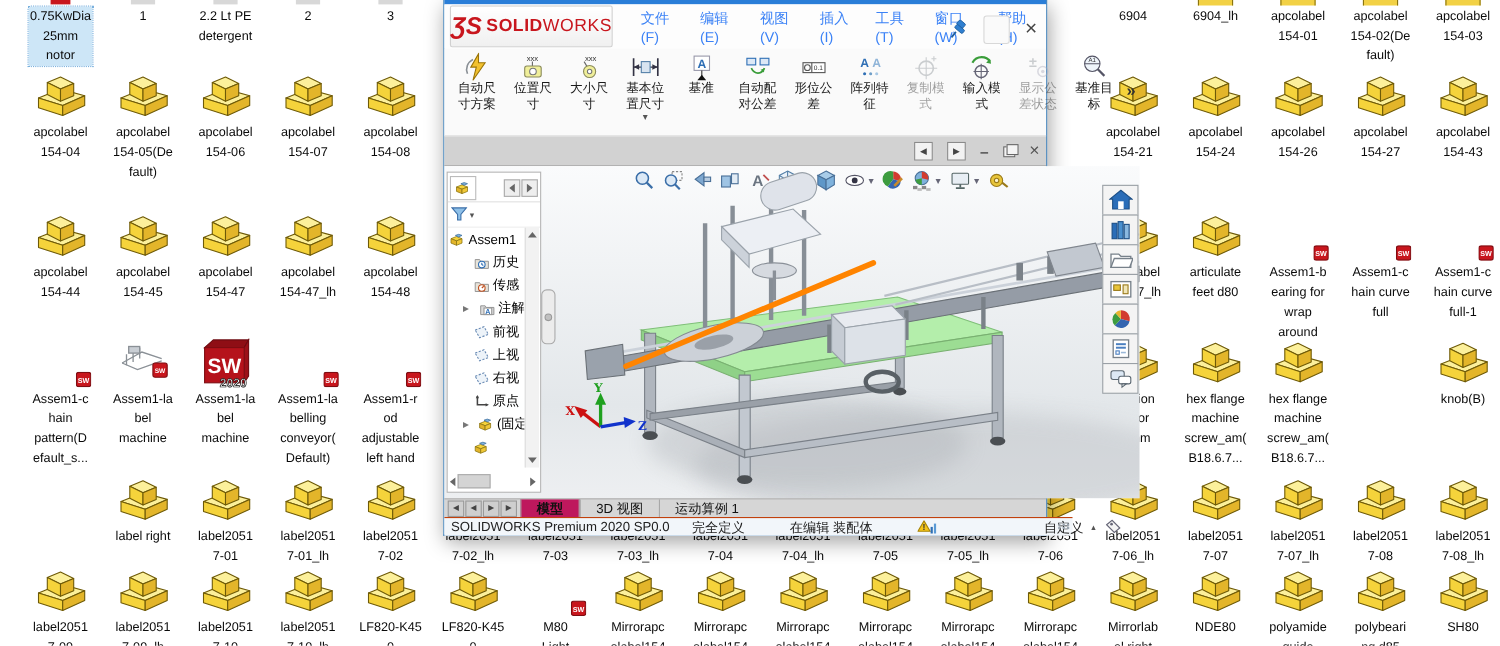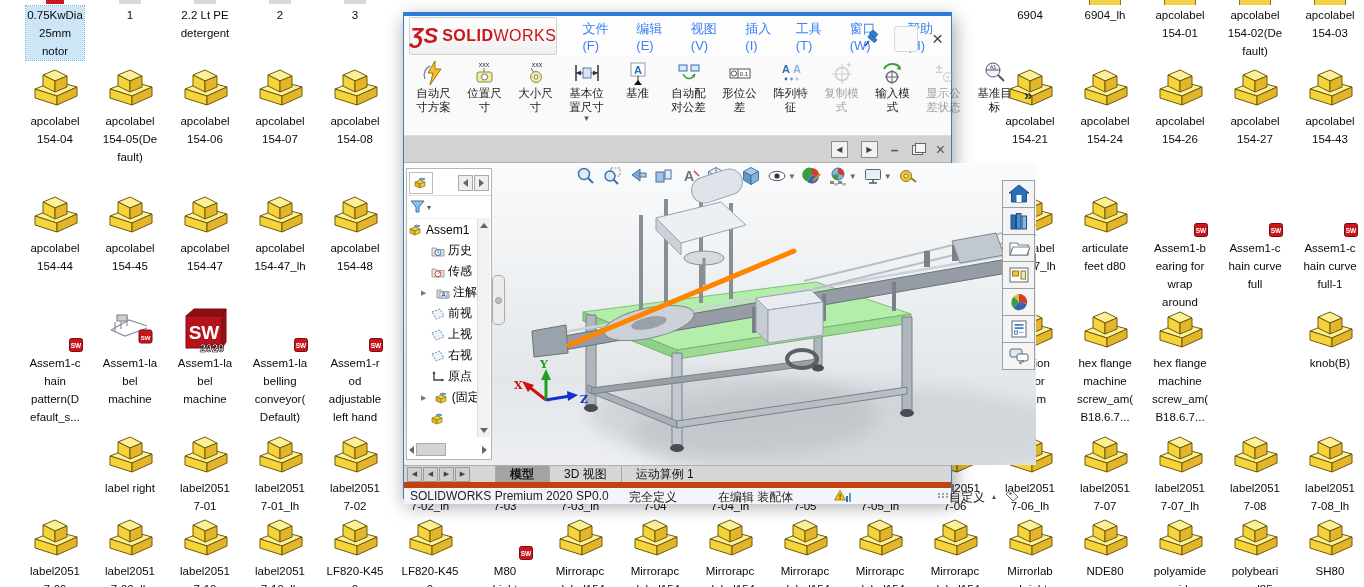--- a/index.html
+++ b/index.html
@@ -13,21 +13,21 @@
   .cell.selected .cell-label{background:#cde6f7;outline:1px dotted #7ab0dd;}
   .sliver{width:30px;height:46px;margin-top:2px;}
   .sliver.sw{background:#c8161d;width:18px;}
   .sliver.gray{background:#d8d8d8;width:22px;}
   .sliver.part{background:#f2d145;border:1px solid #8a7410;border-bottom:none;}
   .icon-part{margin-top:4px;}
   .icon-sw-sm{margin:34px 0 0 42px;}
   .icon-thumb{margin-top:6px;}
   .icon-sw2020{margin-top:2px;}
   
-  #sw-window{position:absolute;left:403px;top:12px;width:549px;height:487px;z-index:50;background:#fff;
+  #sw-window{position:absolute;left:403px;top:0;width:549px;height:487px;z-index:50;background:#fff;
     border:1px solid #3c7fb8;border-top:none;box-shadow:2px 6px 18px rgba(0,0,0,.38);box-sizing:border-box;}
   .win-topstrip{position:absolute;left:0;top:0;width:100%;height:4px;background:#2a7ed8;}
   .titlebar{position:absolute;left:0;top:4px;width:100%;height:40px;background:#fdfdfd;display:flex;align-items:center;}
   .logo-box{width:152px;height:36px;margin-left:5px;background:linear-gradient(#ffffff,#f0f0f0);
     border:1px solid #d0d0d0;border-radius:2px;display:flex;align-items:center;justify-content:center;gap:4px;}
   .logo-ds{color:#c8161d;font-size:22px;font-weight:bold;font-style:italic;line-height:20px;}
   .logo-brand{color:#c8161d;font-size:16px;letter-spacing:.5px;}
   .logo-brand b{font-weight:bold;}
   .menubar{display:flex;margin-left:16px;gap:2px;}
   .menu-item{font-size:13px;color:#3b82f6;padding:4px 9px;cursor:default;}
@@ -91,24 +91,24 @@
   
   .taskpane{position:absolute;right:1px;top:18px;z-index:3;display:flex;flex-direction:column;}
   .tp-btn{width:31px;height:26px;background:#f4f4f4;border:1px solid #9aa0a6;margin-top:-1px;
     display:flex;align-items:center;justify-content:center;}
   
   .bottomtabs{position:absolute;left:0;top:453px;width:100%;height:17px;background:#d6d6d6;border-top:1px solid #aeaeae;
     display:flex;align-items:stretch;box-sizing:border-box;}
   .vcr{display:flex;align-items:center;gap:1px;padding:0 3px;}
   .vcr-btn{width:13px;height:13px;background:#cfcfcf;border:1px solid #9a9a9a;display:flex;align-items:center;justify-content:center;}
   .doc-tab{padding:0 14px;font-size:12px;color:#111;display:flex;align-items:center;border-left:1px solid #a8a8a8;}
-  .doc-tab.active{background:#a3a3a3;font-weight:bold;border-right:1px solid #a8a8a8;margin-left:22px;}
+  .doc-tab.active{background:#be185d;font-weight:bold;border-right:1px solid #a8a8a8;}
   
-  .statusbar{position:absolute;left:0;top:470px;width:100%;height:16px;background:#f2f6fa;border-top:6px solid #c2410c;
-    font-size:12px;color:#222;}
+  .statusbar{position:absolute;left:0;top:470px;width:100%;height:16px;background:#f2f6fa;border-top:1px solid #c2410c;
+    font-size:12px;color:#222;padding-left:24px;}
   .sb-item{position:absolute;top:1px;white-space:nowrap;}
   .sb-caret{font-size:8px;color:#555;}
   .sb-grip{position:absolute;right:2px;top:5px;display:grid;grid-template-columns:repeat(3,3px);grid-gap:1px;}
   .sb-grip i{width:2px;height:2px;background:#9aa4ae;display:block;}
 </style>
 </head>
 <body>
 
 <div id="desktop">
 

